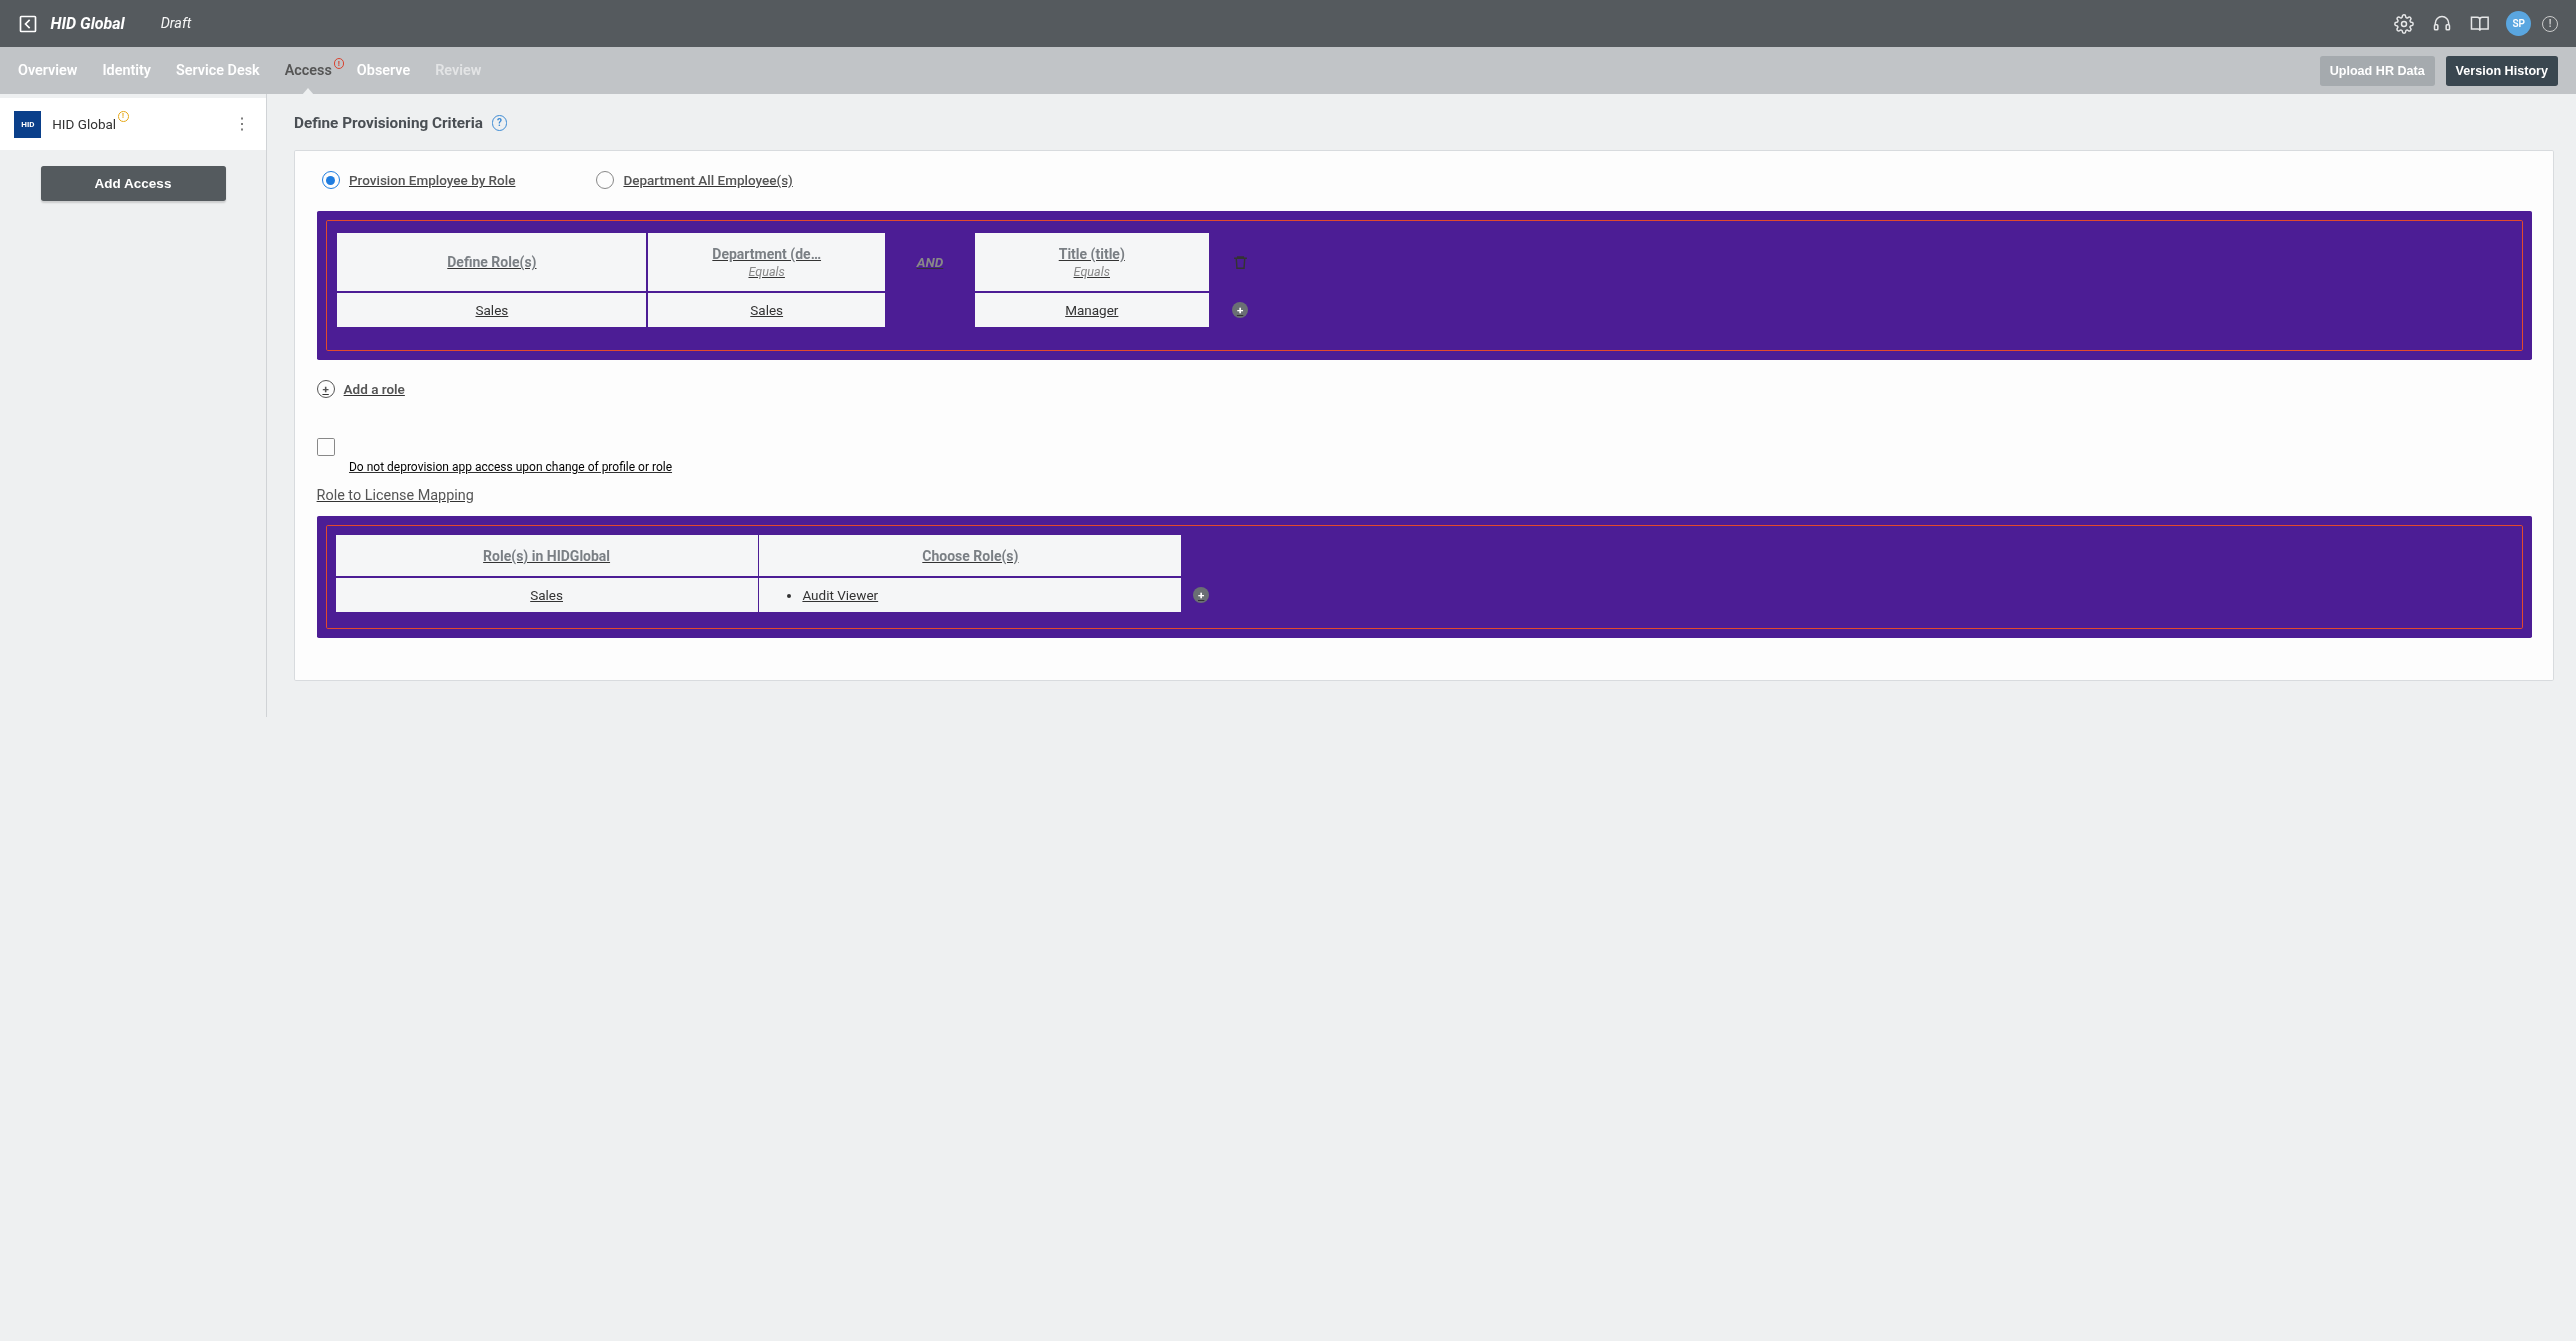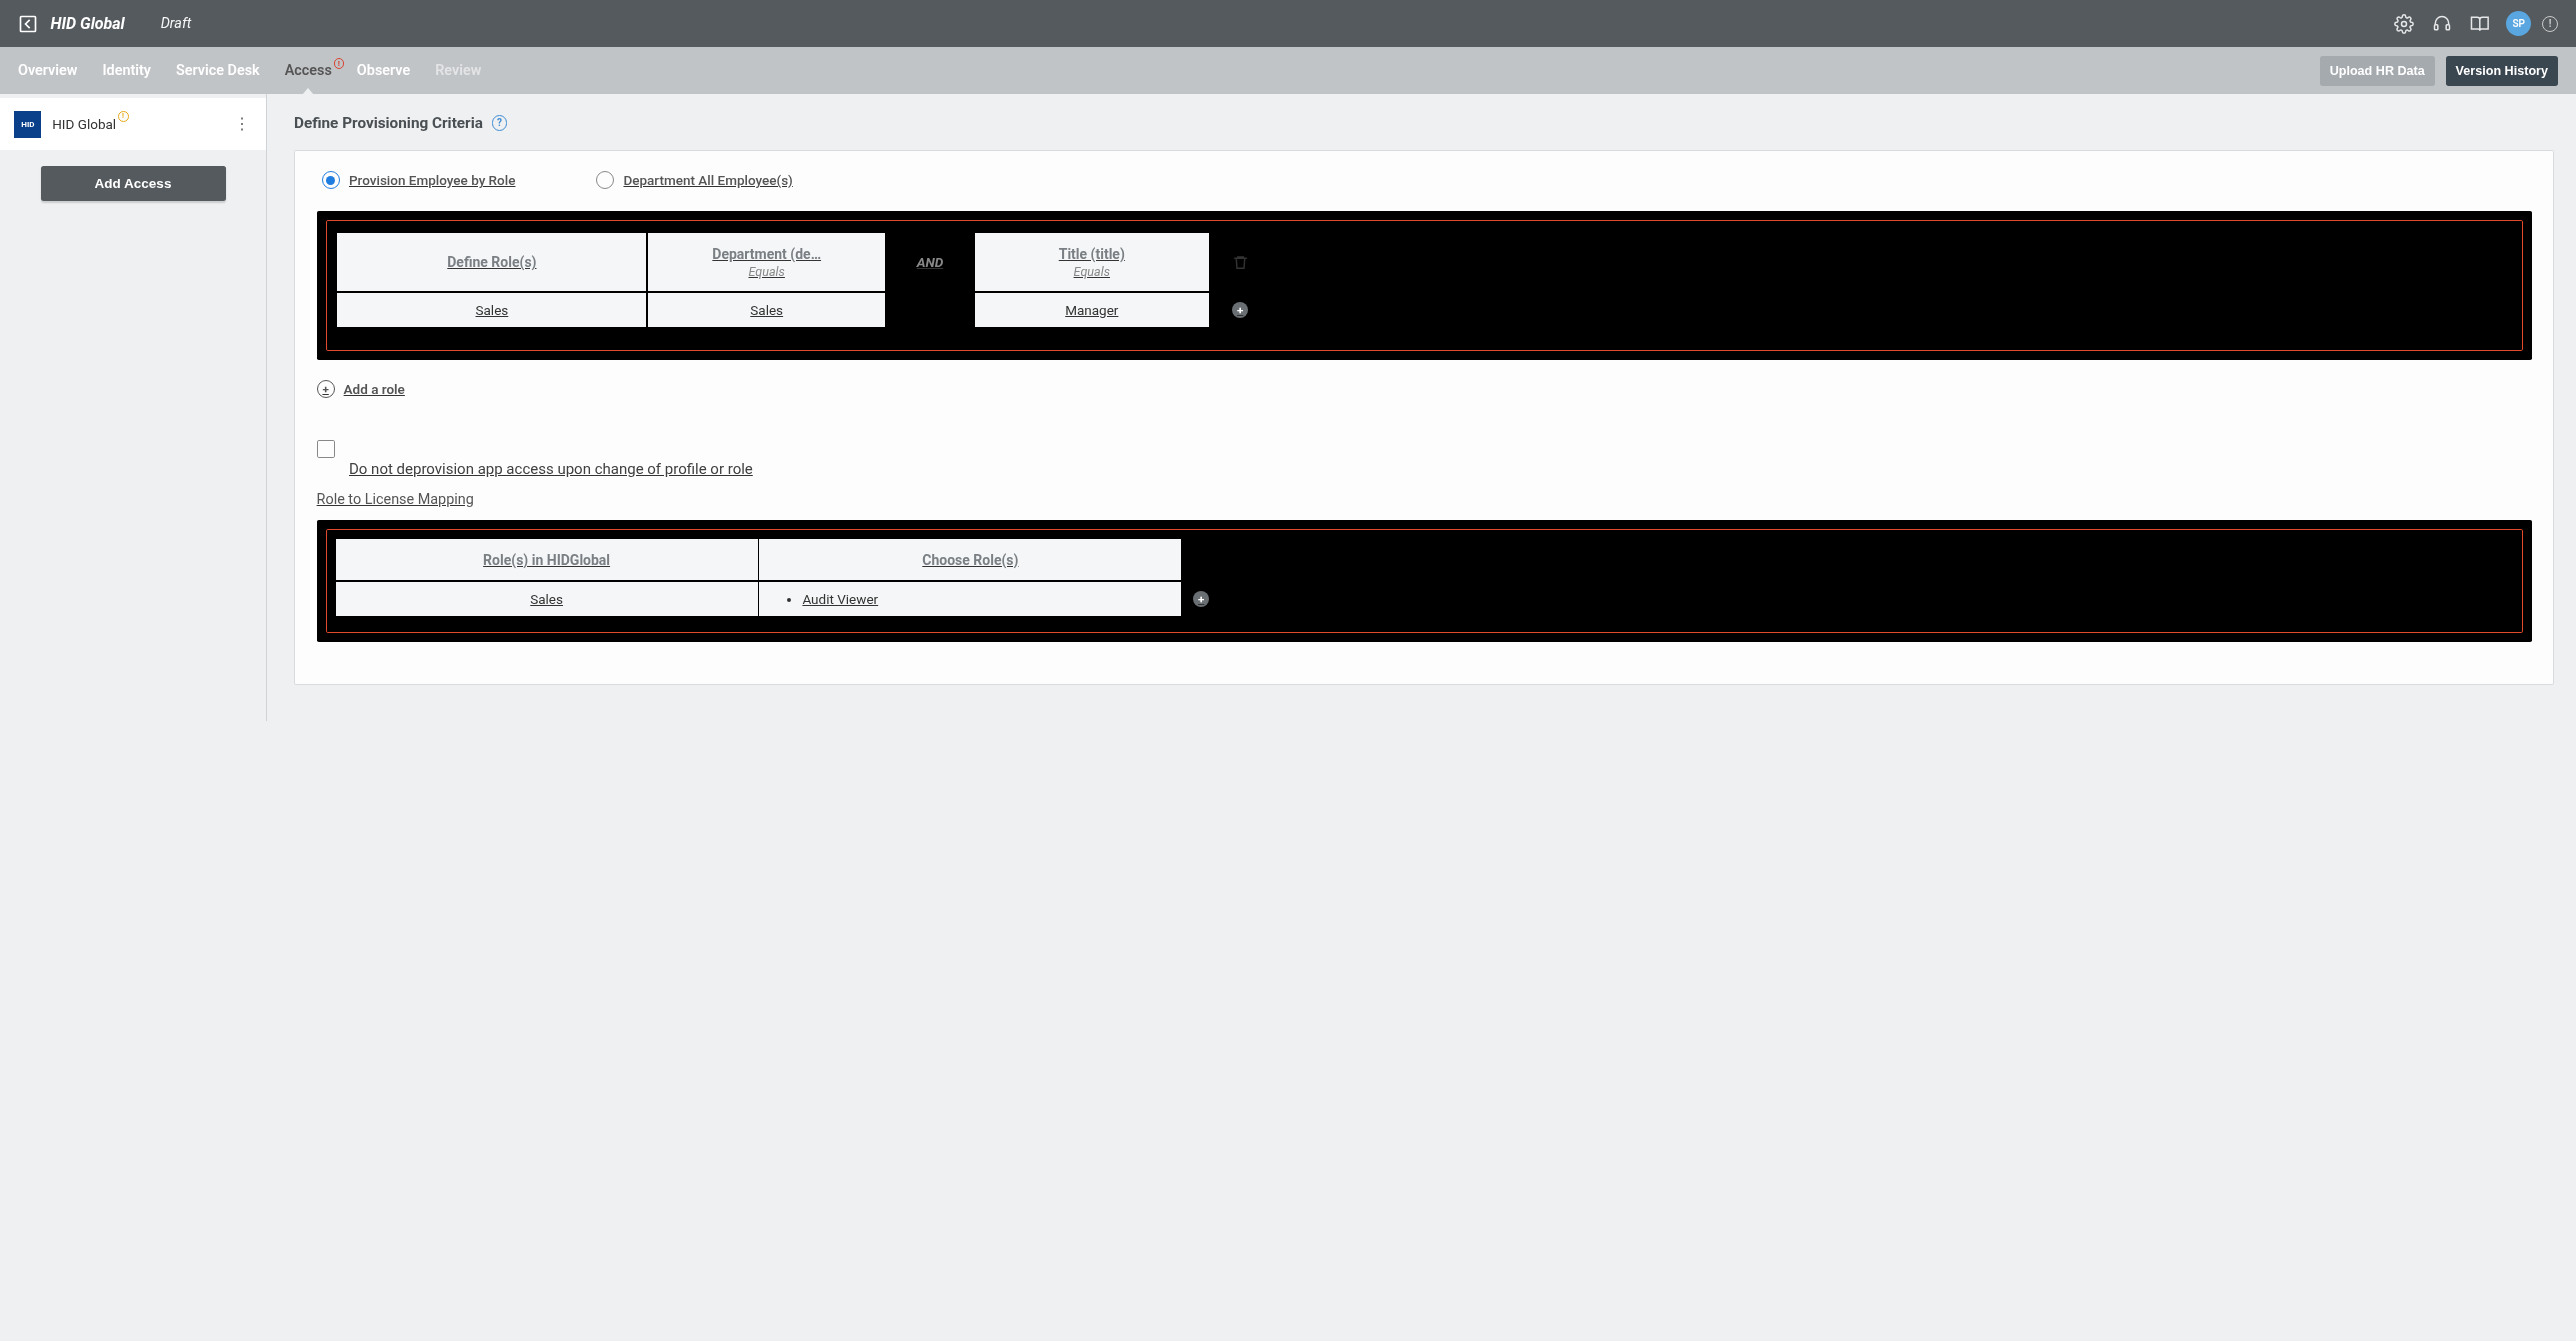--- a/index.html
+++ b/index.html
@@ -48,21 +48,21 @@
 
   .radio-row { display:flex; align-items:center; gap:81px; margin-bottom:21.6px; padding-left:5.4px; }
   .radio-opt { display:flex; align-items:center; gap:9px; cursor:pointer; }
   .radio { width:18px; height:18px; border:1.8px solid #888; border-radius:50%; display:flex; align-items:center; justify-content:center; }
   .radio.checked { border-color:#1f7de0; }
   .radio.checked .dot { width:9px; height:9px; background:#1f7de0; border-radius:50%; }
   .radio-opt span.lbl { font-size:13.5px; color:#555; font-weight:500; }
 
   .subhead { font-size:14.4px; color:#555; margin-bottom:12.6px; }
 
-  .rule-outer { background:#000000; border-radius:1.8px; padding:9px 9px; margin-bottom:5.4px; }
+  .rule-outer { background:#4c1d95; border-radius:1.8px; padding:9px 9px; margin-bottom:5.4px; }
   .rule-inner { border:1.8px solid #e24a2b; border-radius:1.8px; padding:12.6px 10.8px 23.4px; }
   .rule-row1, .rule-row2 { display:flex; align-items:stretch; }
   .cell { background:#f5f6f7; display:flex; flex-direction:column; align-items:center; justify-content:center; text-align:center; }
   .hcell { padding:12.6px 7.2px; }
   .hcell .t1 { font-size:14px; font-weight:700; color:#7a7f84; }
   .hcell .t2 { font-size:12.6px; font-style:italic; color:#888; margin-top:1.8px; }
   .vcell { padding:9px 7.2px; font-size:13.5px; color:#333; }
   .and { background:transparent; display:flex; align-items:center; justify-content:center; font-style:italic; font-weight:700; color:#888; font-size:13.5px; }
   .rule-row1 > div, .rule-row2 > div { margin-right:1.8px; }
   .rule-row1 { margin-bottom:1.8px; }
@@ -73,21 +73,21 @@
   .col-act { flex:0 0 59px; display:flex; align-items:center; justify-content:center; }
   .trash-icon, .plus-icon { cursor:pointer; }
   .plus-circle { width:16px; height:16px; border-radius:50%; background:#6a6f74; color:#fff; font-size:11.7px; font-weight:700; display:flex; align-items:center; justify-content:center; }
 
   .add-rule { display:flex; align-items:center; gap:9px; margin:20px 0 21.6px; cursor:pointer; }
   .add-rule .circ { width:18px; height:18px; border:1.4px solid #555; border-radius:50%; display:flex; align-items:center; justify-content:center; color:#555; font-weight:700; font-size:11.7px; }
   .add-rule span.lbl { font-size:13.5px; font-weight:600; color:#555; }
 
   .chk-row { display:flex; align-items:center; gap:14.4px; margin-bottom:12.6px; }
   .chk { width:18px; height:18px; border:1.6px solid #888; border-radius:1.8px; cursor:pointer; }
-  .chk-row span { font-size:15px; color:#404040;margin-top:40px; }
+  .chk-row span { font-size:12px; color:#000000;margin-top:40px; }
 
   .map-row1, .map-row2 { display:flex; align-items:stretch; }
   .map-row1 > div, .map-row2 > div { margin-right:1.8px; }
   .map-row1 { margin-bottom:1.8px; }
   .mcol-a { flex:0 0 422px; }
   .mcol-b { flex:0 0 422px; }
   .mcol-act { flex:0 0 36px; display:flex; align-items:center; justify-content:center; }
   .bullet-cell { background:#f5f6f7; padding:9px 27px; font-size:13.5px; color:#333; text-align:left; }
   .bullet-cell ul { list-style:disc; padding-left:16px; }
 

